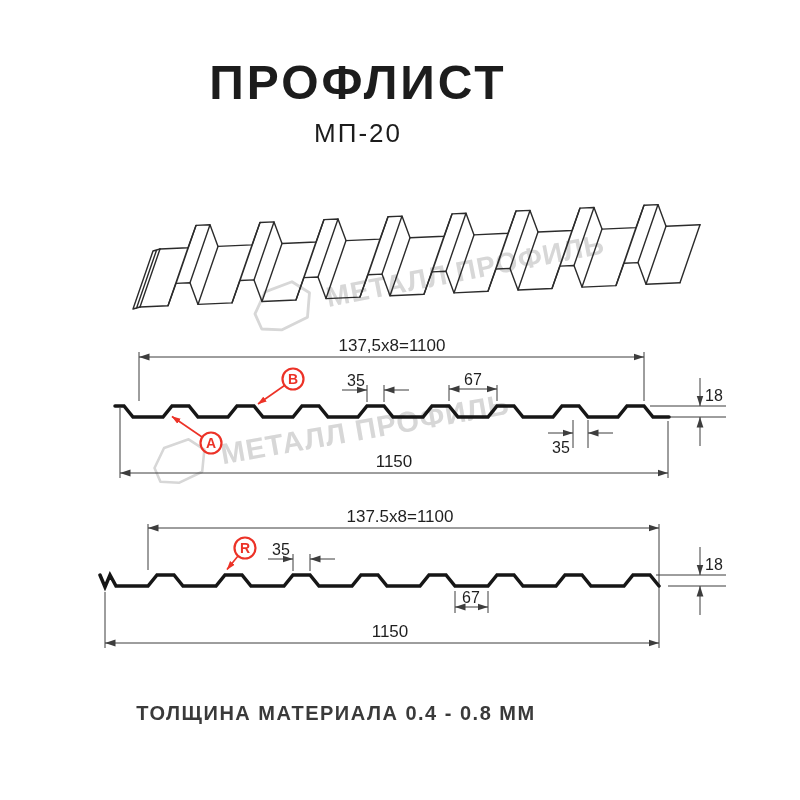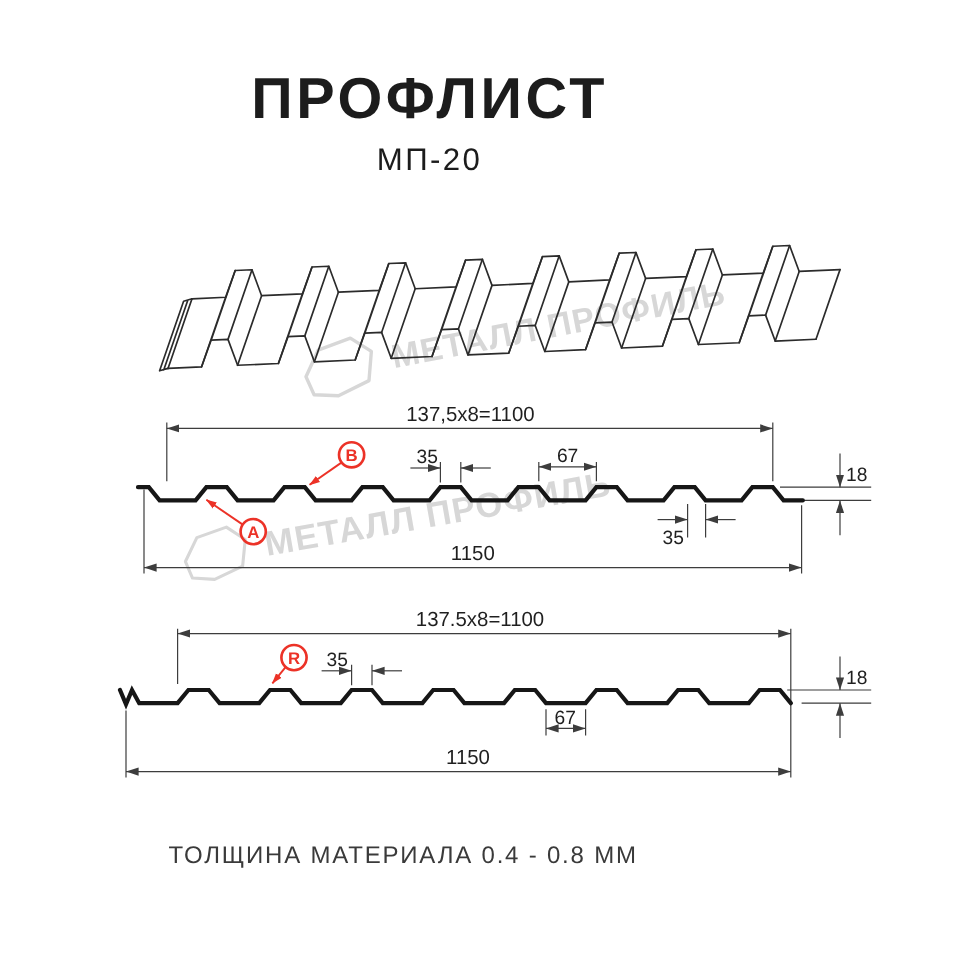--- a/index.html
+++ b/index.html
@@ -8,21 +8,21 @@
   .hdr{position:absolute;top:58px;left:0;width:716px;text-align:center;z-index:2;}
   .title{font-size:48px;font-weight:bold;letter-spacing:3px;color:#1c1c1c;line-height:1.05;}
   .subtitle{margin-top:10px;font-size:26px;font-weight:500;letter-spacing:2px;color:#1c1c1c;}
   .wm{position:absolute;display:flex;align-items:center;gap:12px;z-index:0;
       transform-origin:left center;white-space:nowrap;}
   .wm-text{font-size:29px;font-weight:bold;letter-spacing:1px;color:#d7d7d7;}
   .wm1{left:250px;top:288px;transform:rotate(-11deg);}
   .wm2{left:150px;top:444px;transform:rotate(-10deg);}
   .draw{position:absolute;left:0;top:0;z-index:1;}
   .ftr{position:absolute;left:0;top:702px;width:672px;text-align:center;z-index:2;
-       font-size:20px;font-weight:normal;letter-spacing:1.5px;color:#3a3a3a;}
+       font-size:20px;font-weight:bold;letter-spacing:1.5px;color:#3a3a3a;}
   .dim-t{font-size:16px;fill:#1f1f1f;}
   .dim-m{font-size:17px;fill:#1f1f1f;}
   .red-l{font-size:14px;font-weight:bold;fill:#ec3227;}
 </style>
 </head>
 <body>
 
 <div class="stage">
 
   <div class="hdr">

